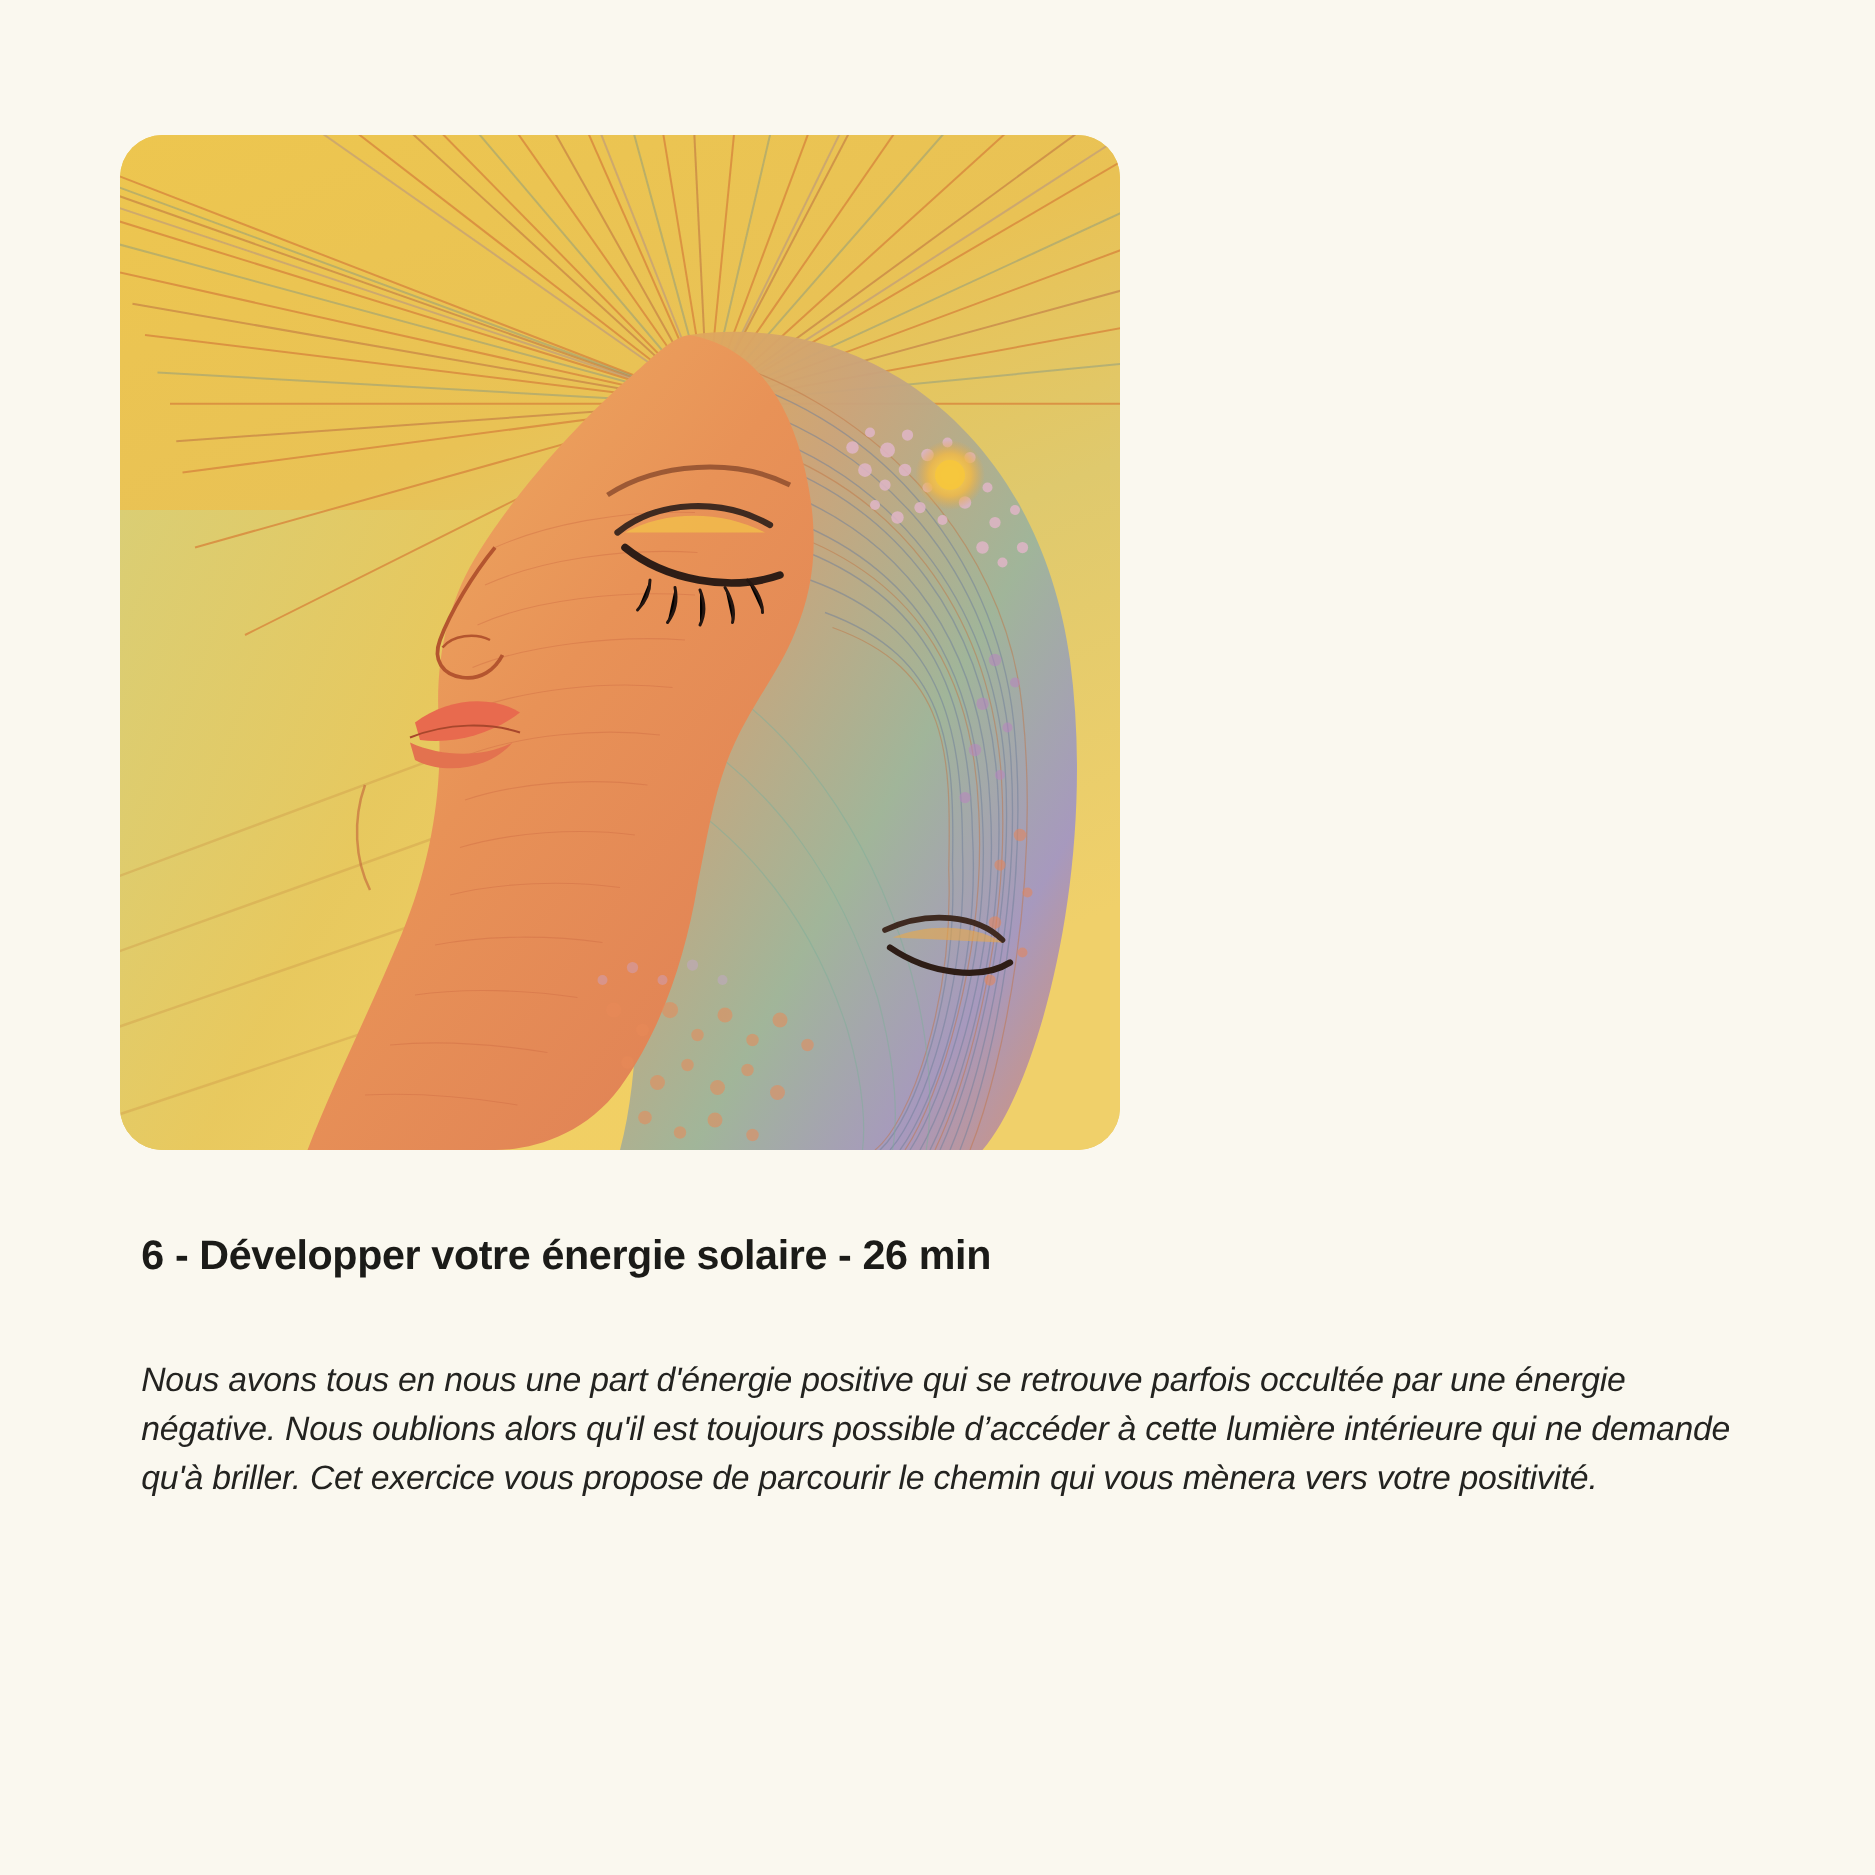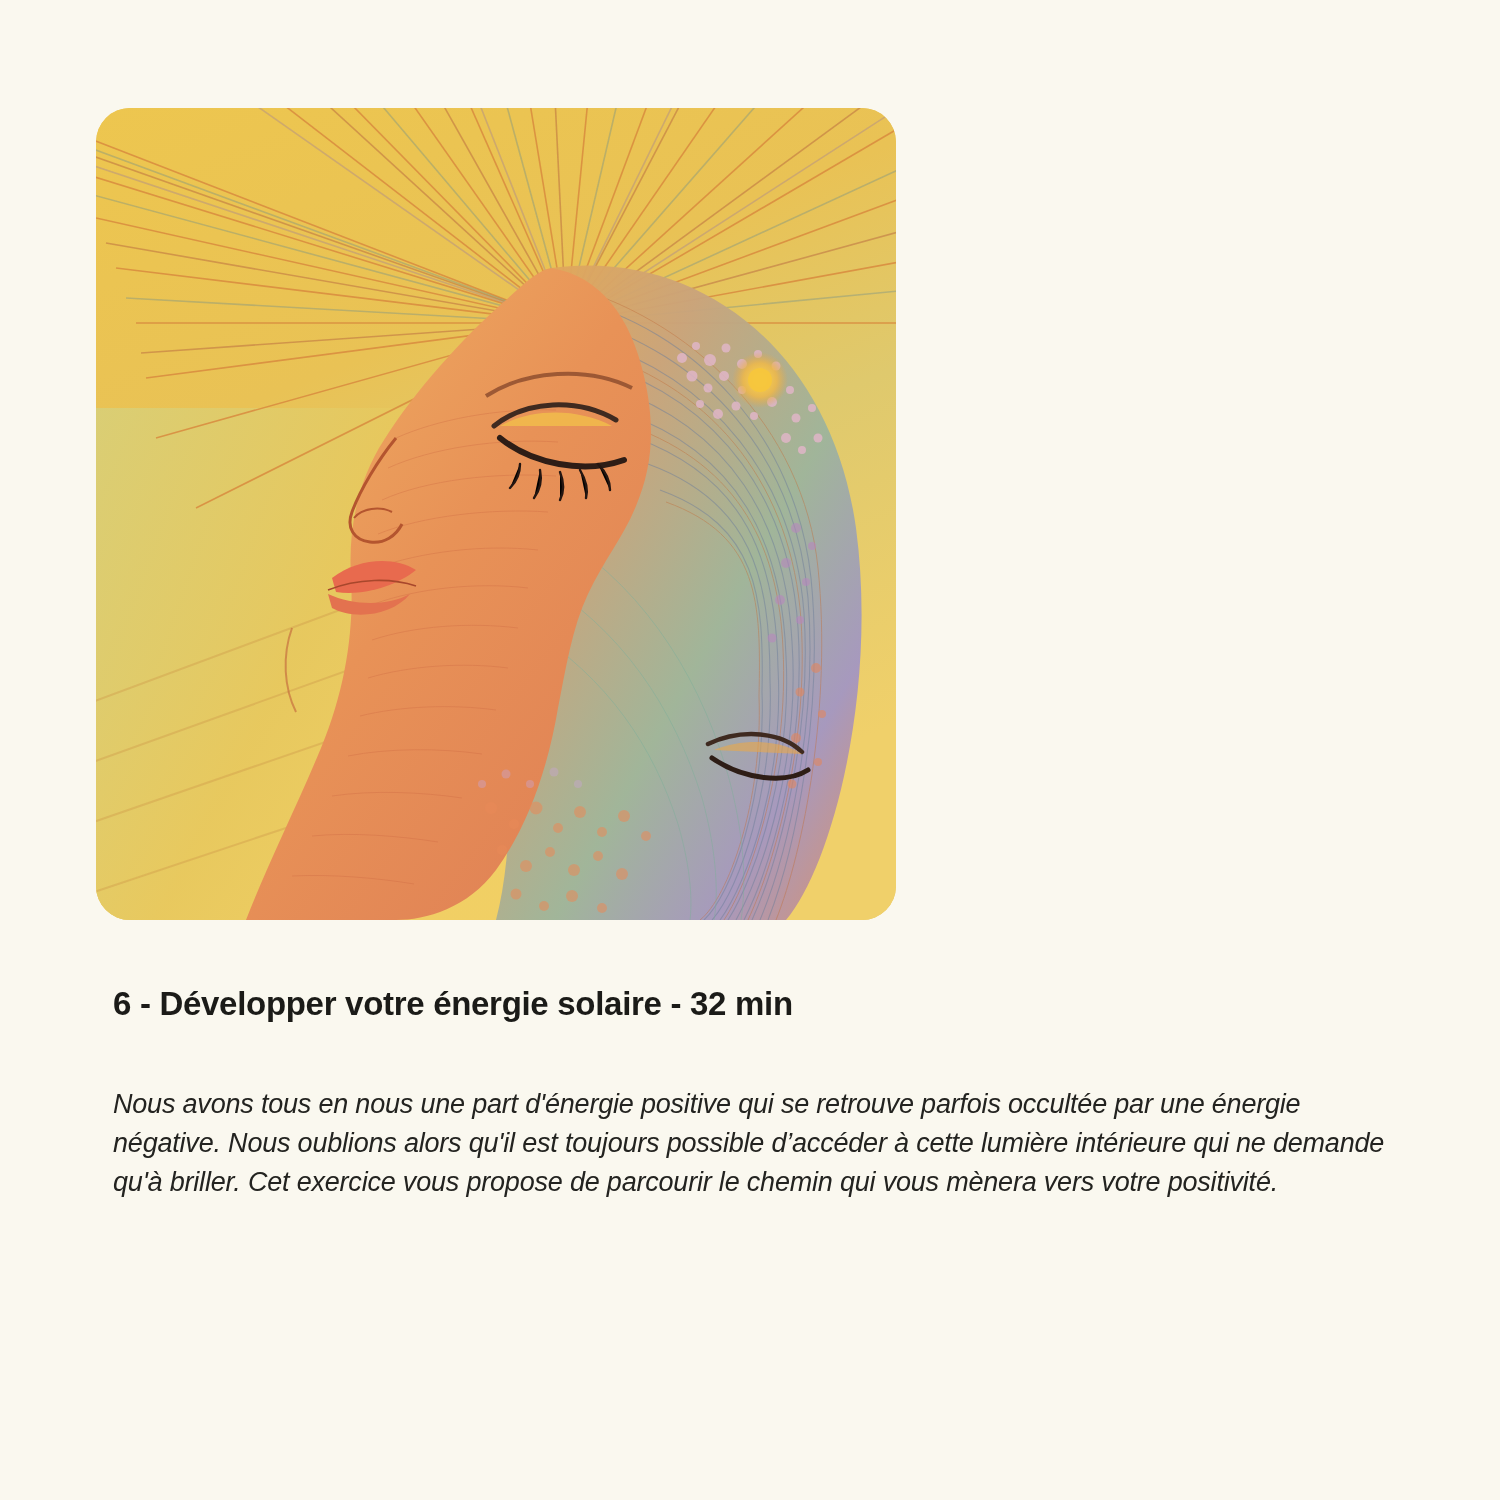--- a/index.html
+++ b/index.html
@@ -331,17 +331,17 @@
             <circle cx="410" cy="666" r="4.5"></circle>
           <circle cx="434" cy="676" r="4"></circle>
             <circle cx="458" cy="664" r="4.5"></circle>
           <circle cx="482" cy="676" r="4"></circle>
         </g>
       </g>
     </svg>
   </div>
 
   <div class="text-block">
-    <h3 class="track-title">6 - Développer votre énergie solaire - 32 min</h3>
+    <h3 class="track-title">6 - Développer votre énergie solaire - 26 min</h3>
     <p class="description">Nous avons tous en nous une part d'énergie positive qui se retrouve parfois occultée par une énergie négative. Nous oublions alors qu'il est toujours possible d’accéder à cette lumière intérieure qui ne demande qu'à briller. Cet exercice vous propose de parcourir le chemin qui vous mènera vers votre positivité.</p>
   </div>
 
 </div>
 
 </body></html>

